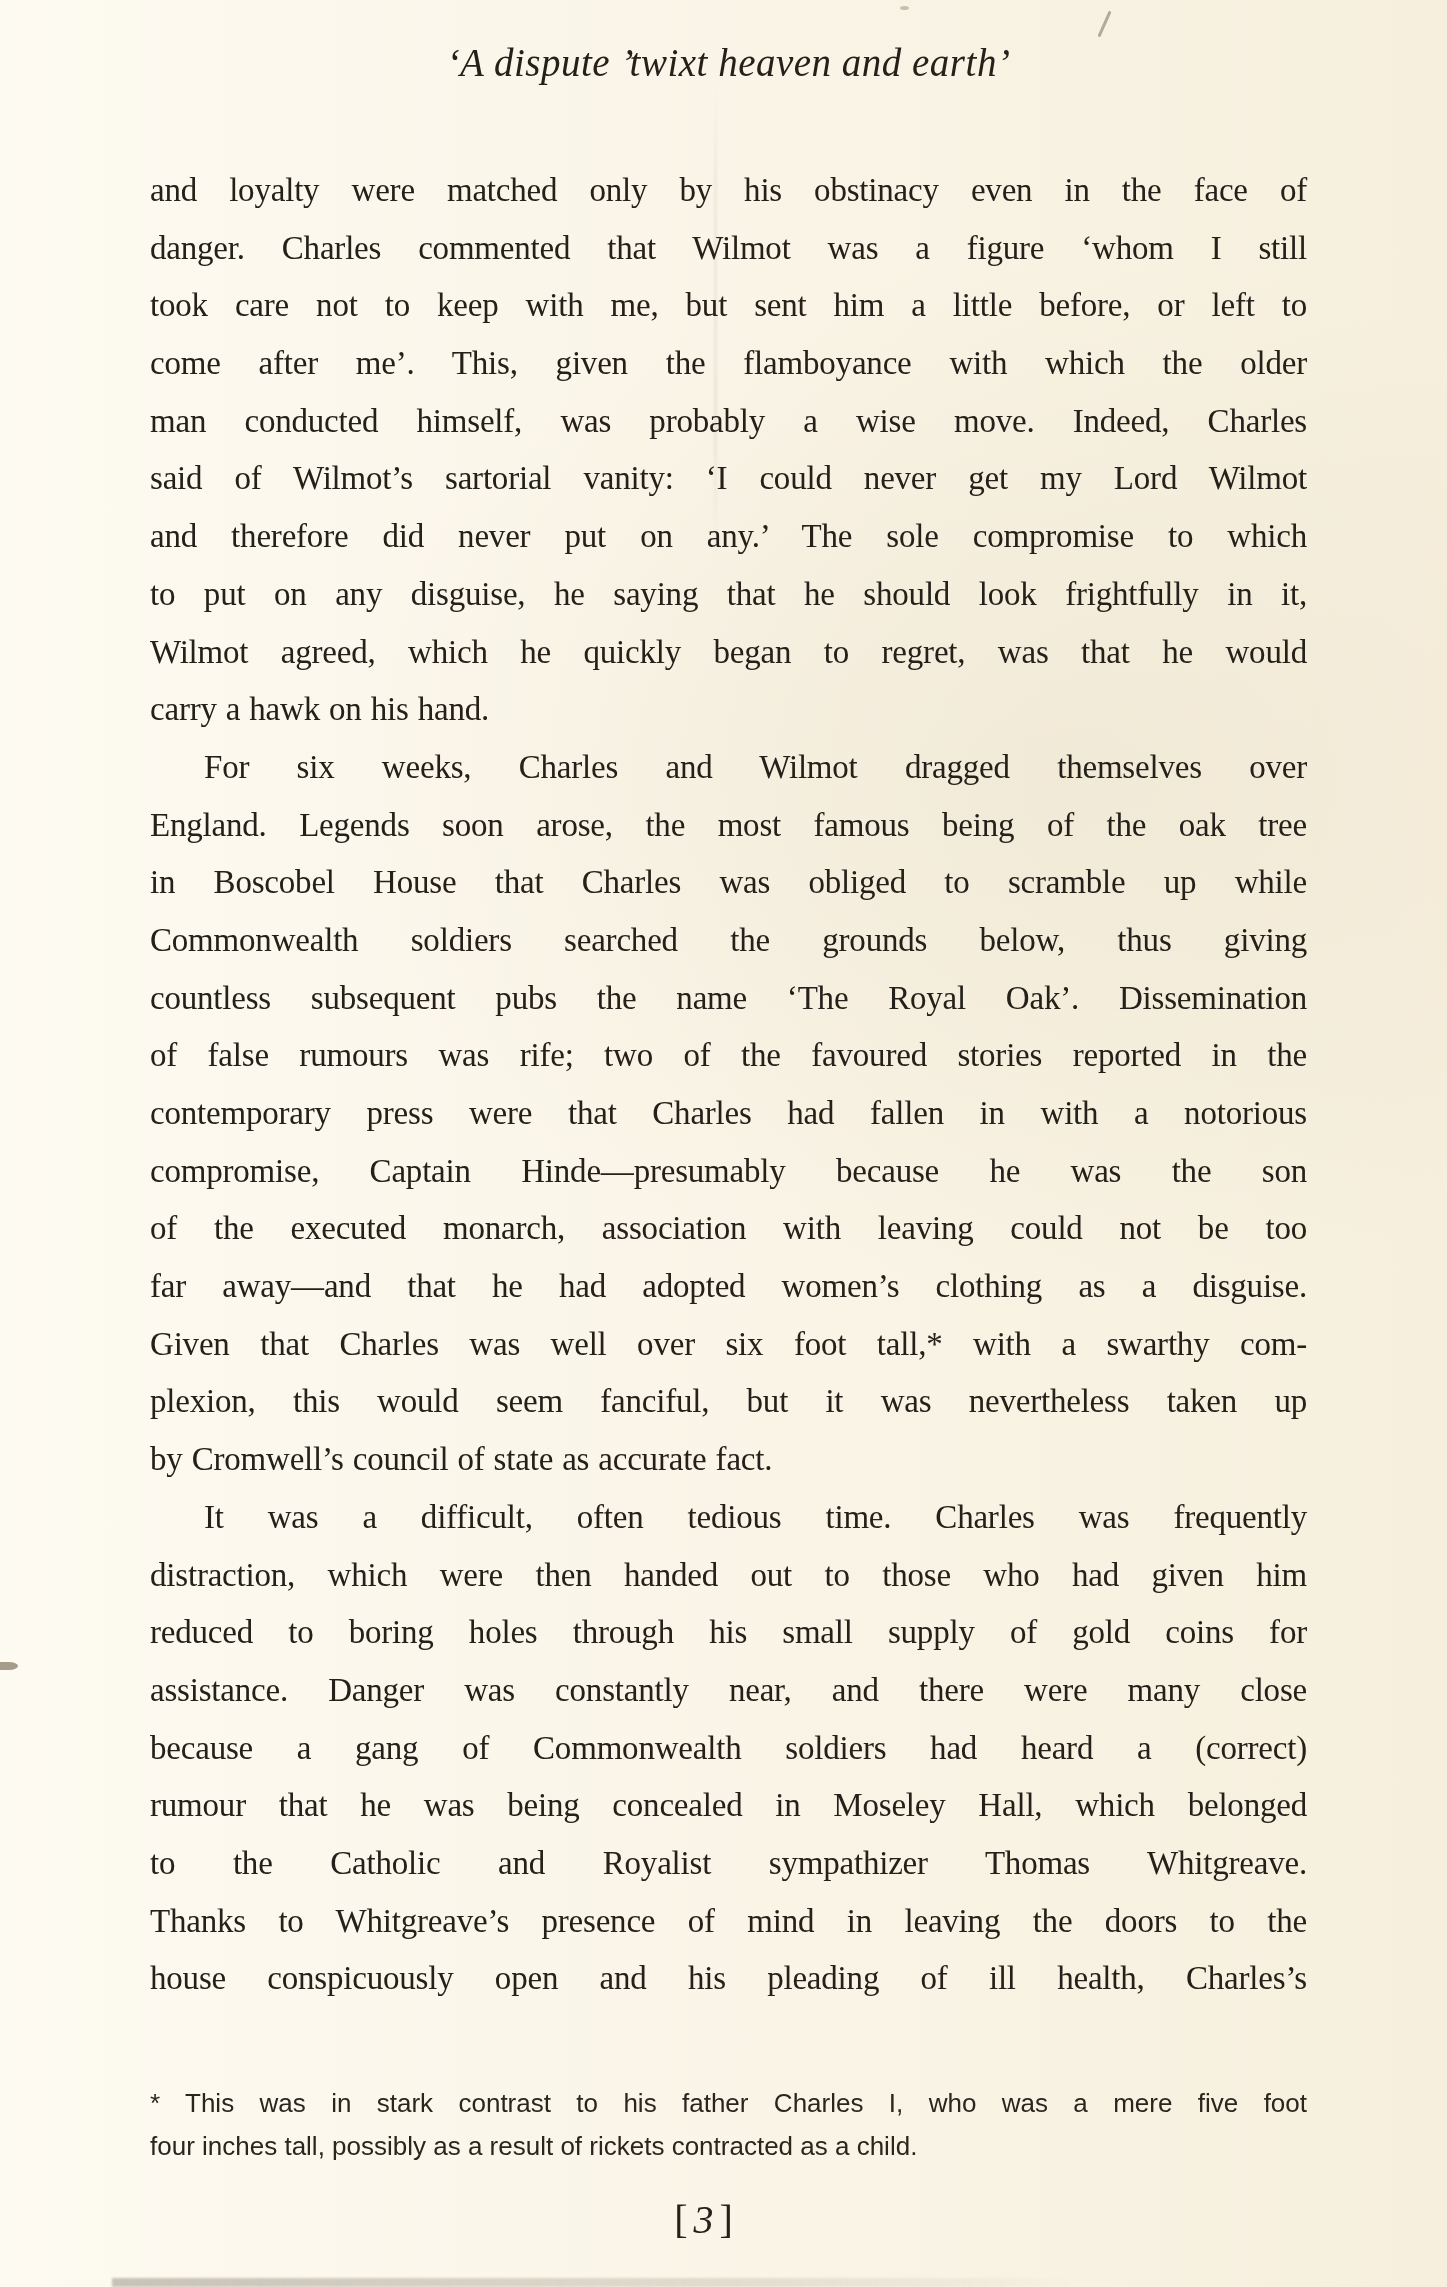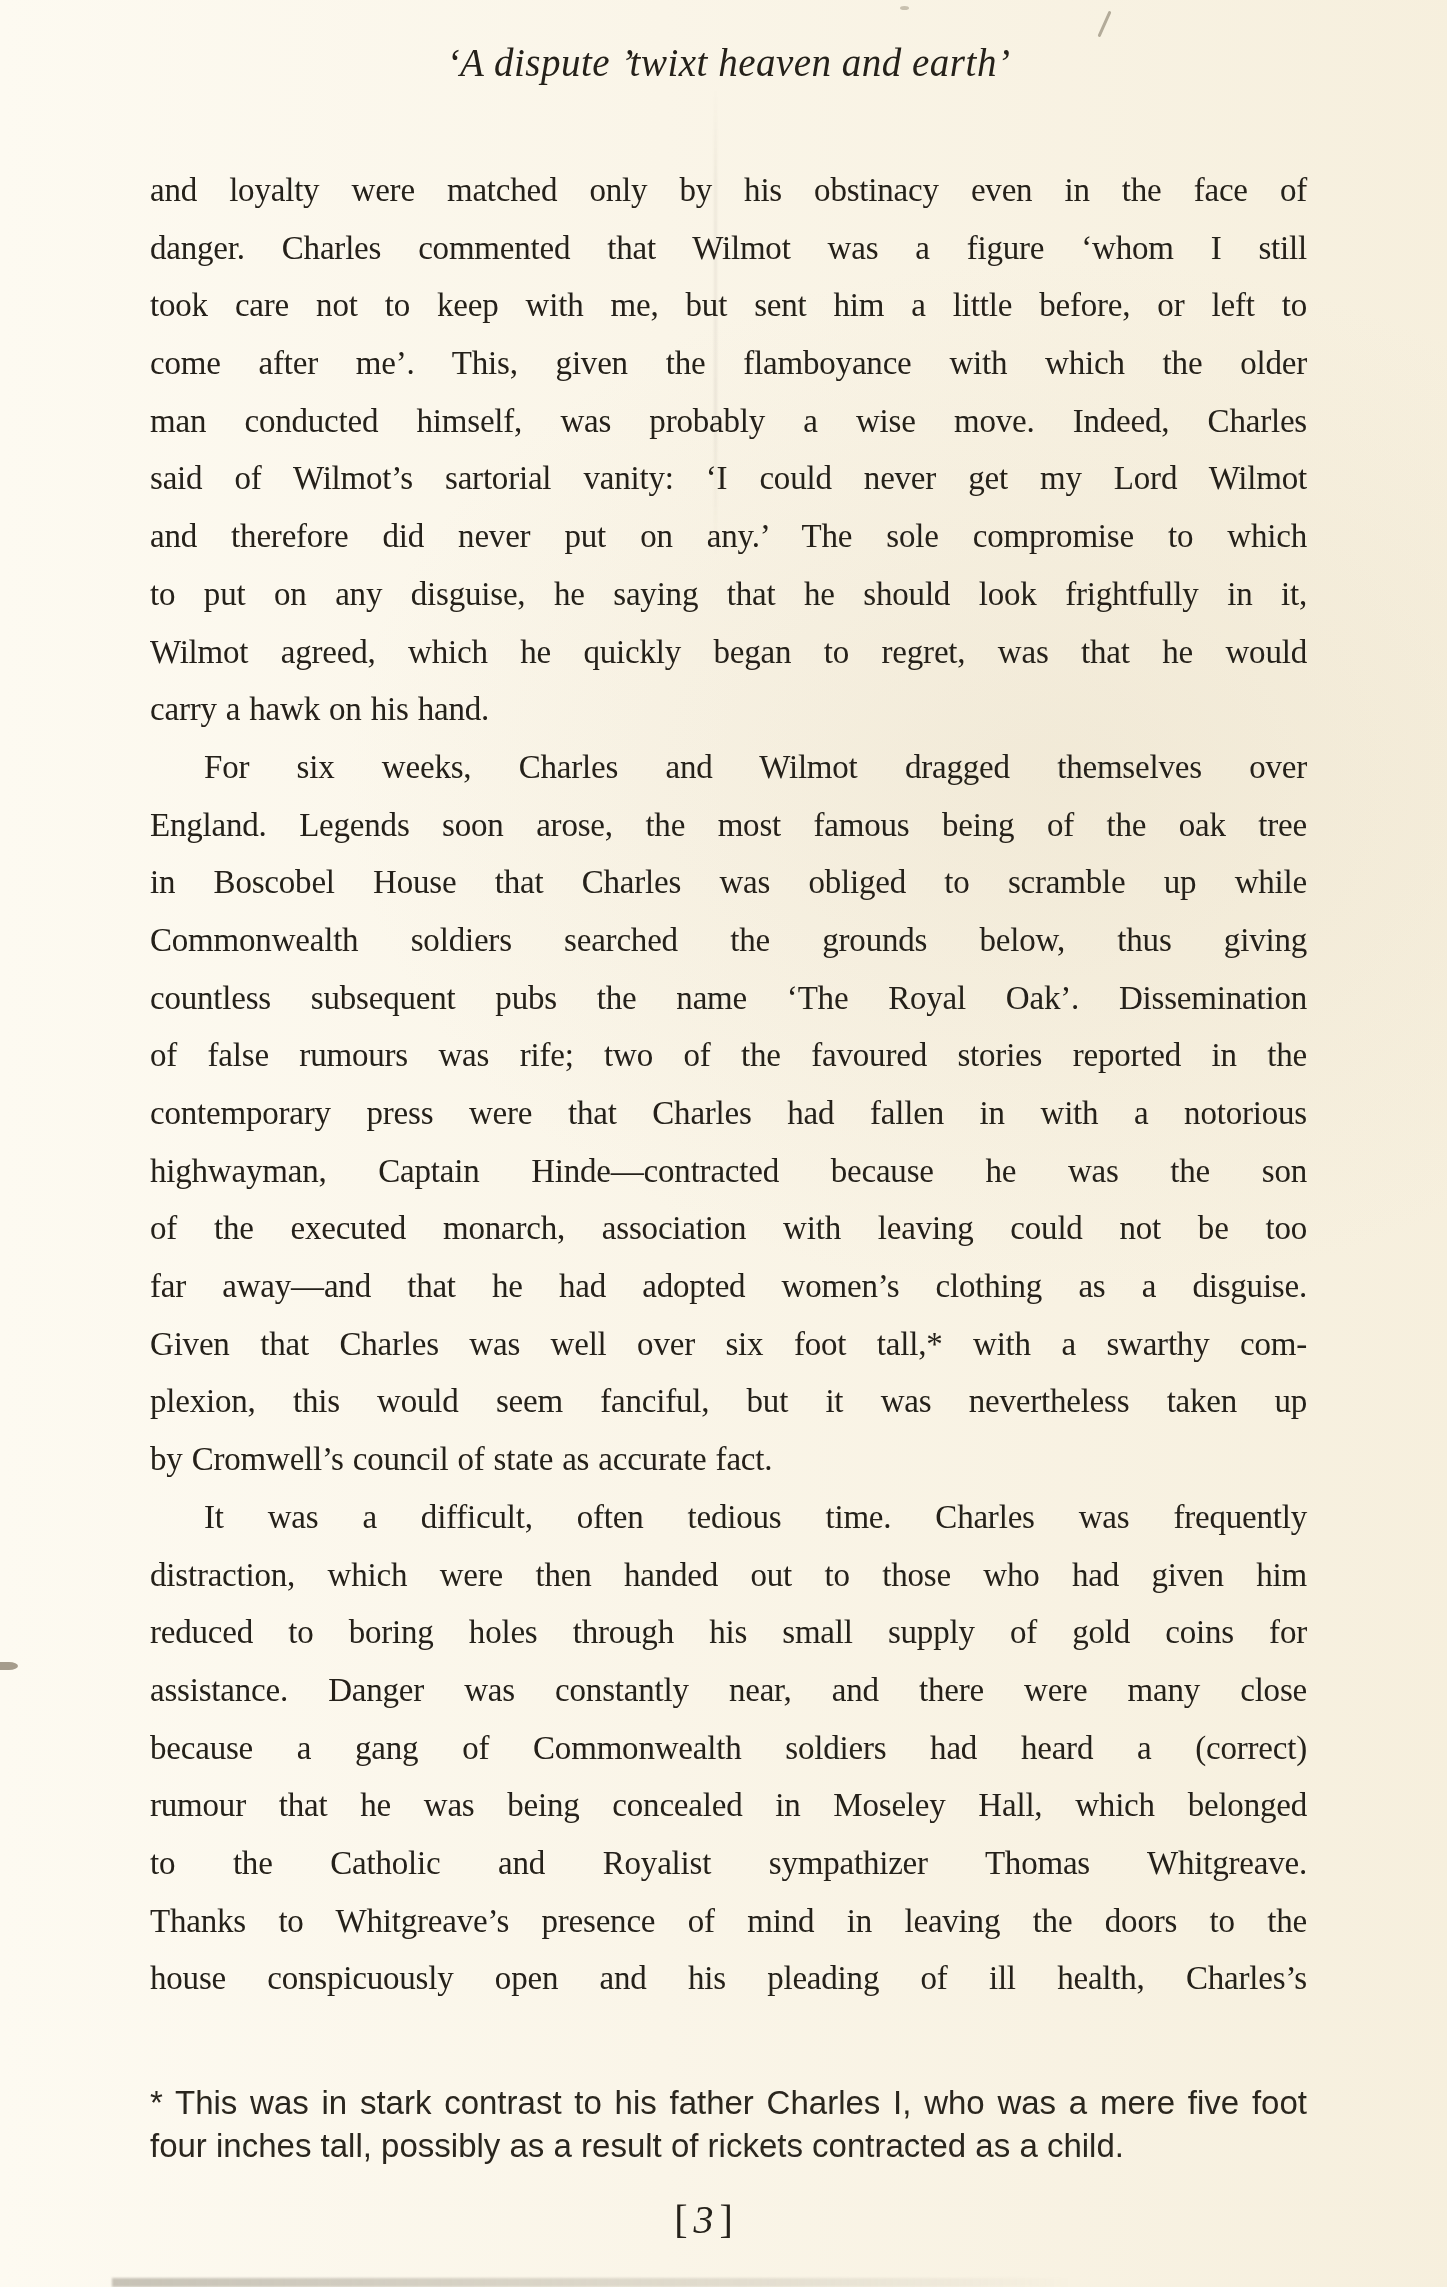--- a/index.html
+++ b/index.html
@@ -42,21 +42,21 @@
   }
   .para .line.last{
     text-align-last:left;
   }
   .para.indent .line:first-child{
     text-indent:54px;
   }
   .footnote{
     position:absolute;top:2082px;left:150px;width:1157px;
     font-family:"Liberation Sans","DejaVu Sans",sans-serif;
-    font-size:33px;
+    font-size:26px;
     color:#2a261e;
   }
   .footnote .line{
     height:42.5px;
     line-height:42.5px;
     text-align:justify;
     text-align-last:justify;
   }
   .footnote .line.last{
     text-align-last:left;
@@ -118,21 +118,21 @@
         <div class="line last">carry a hawk on his hand.</div>
       </div>
       <div class="para indent">
         <div class="line">For six weeks, Charles and Wilmot dragged themselves over</div>
         <div class="line">England. Legends soon arose, the most famous being of the oak tree</div>
         <div class="line">in Boscobel House that Charles was obliged to scramble up while</div>
         <div class="line">Commonwealth soldiers searched the grounds below, thus giving</div>
         <div class="line">countless subsequent pubs the name ‘The Royal Oak’. Dissemination</div>
         <div class="line">of false rumours was rife; two of the favoured stories reported in the</div>
         <div class="line">contemporary press were that Charles had fallen in with a notorious</div>
-        <div class="line">highwayman, Captain Hinde—contracted because he was the son</div>
+        <div class="line">compromise, Captain Hinde—presumably because he was the son</div>
         <div class="line">of the executed monarch, association with leaving could not be too</div>
         <div class="line">far away—and that he had adopted women’s clothing as a disguise.</div>
         <div class="line">Given that Charles was well over six foot tall,* with a swarthy com-</div>
         <div class="line">plexion, this would seem fanciful, but it was nevertheless taken up</div>
         <div class="line last">by Cromwell’s council of state as accurate fact.</div>
       </div>
       <div class="para indent">
         <div class="line">It was a difficult, often tedious time. Charles was frequently</div>
         <div class="line">distraction, which were then handed out to those who had given him</div>
         <div class="line">reduced to boring holes through his small supply of gold coins for</div>

